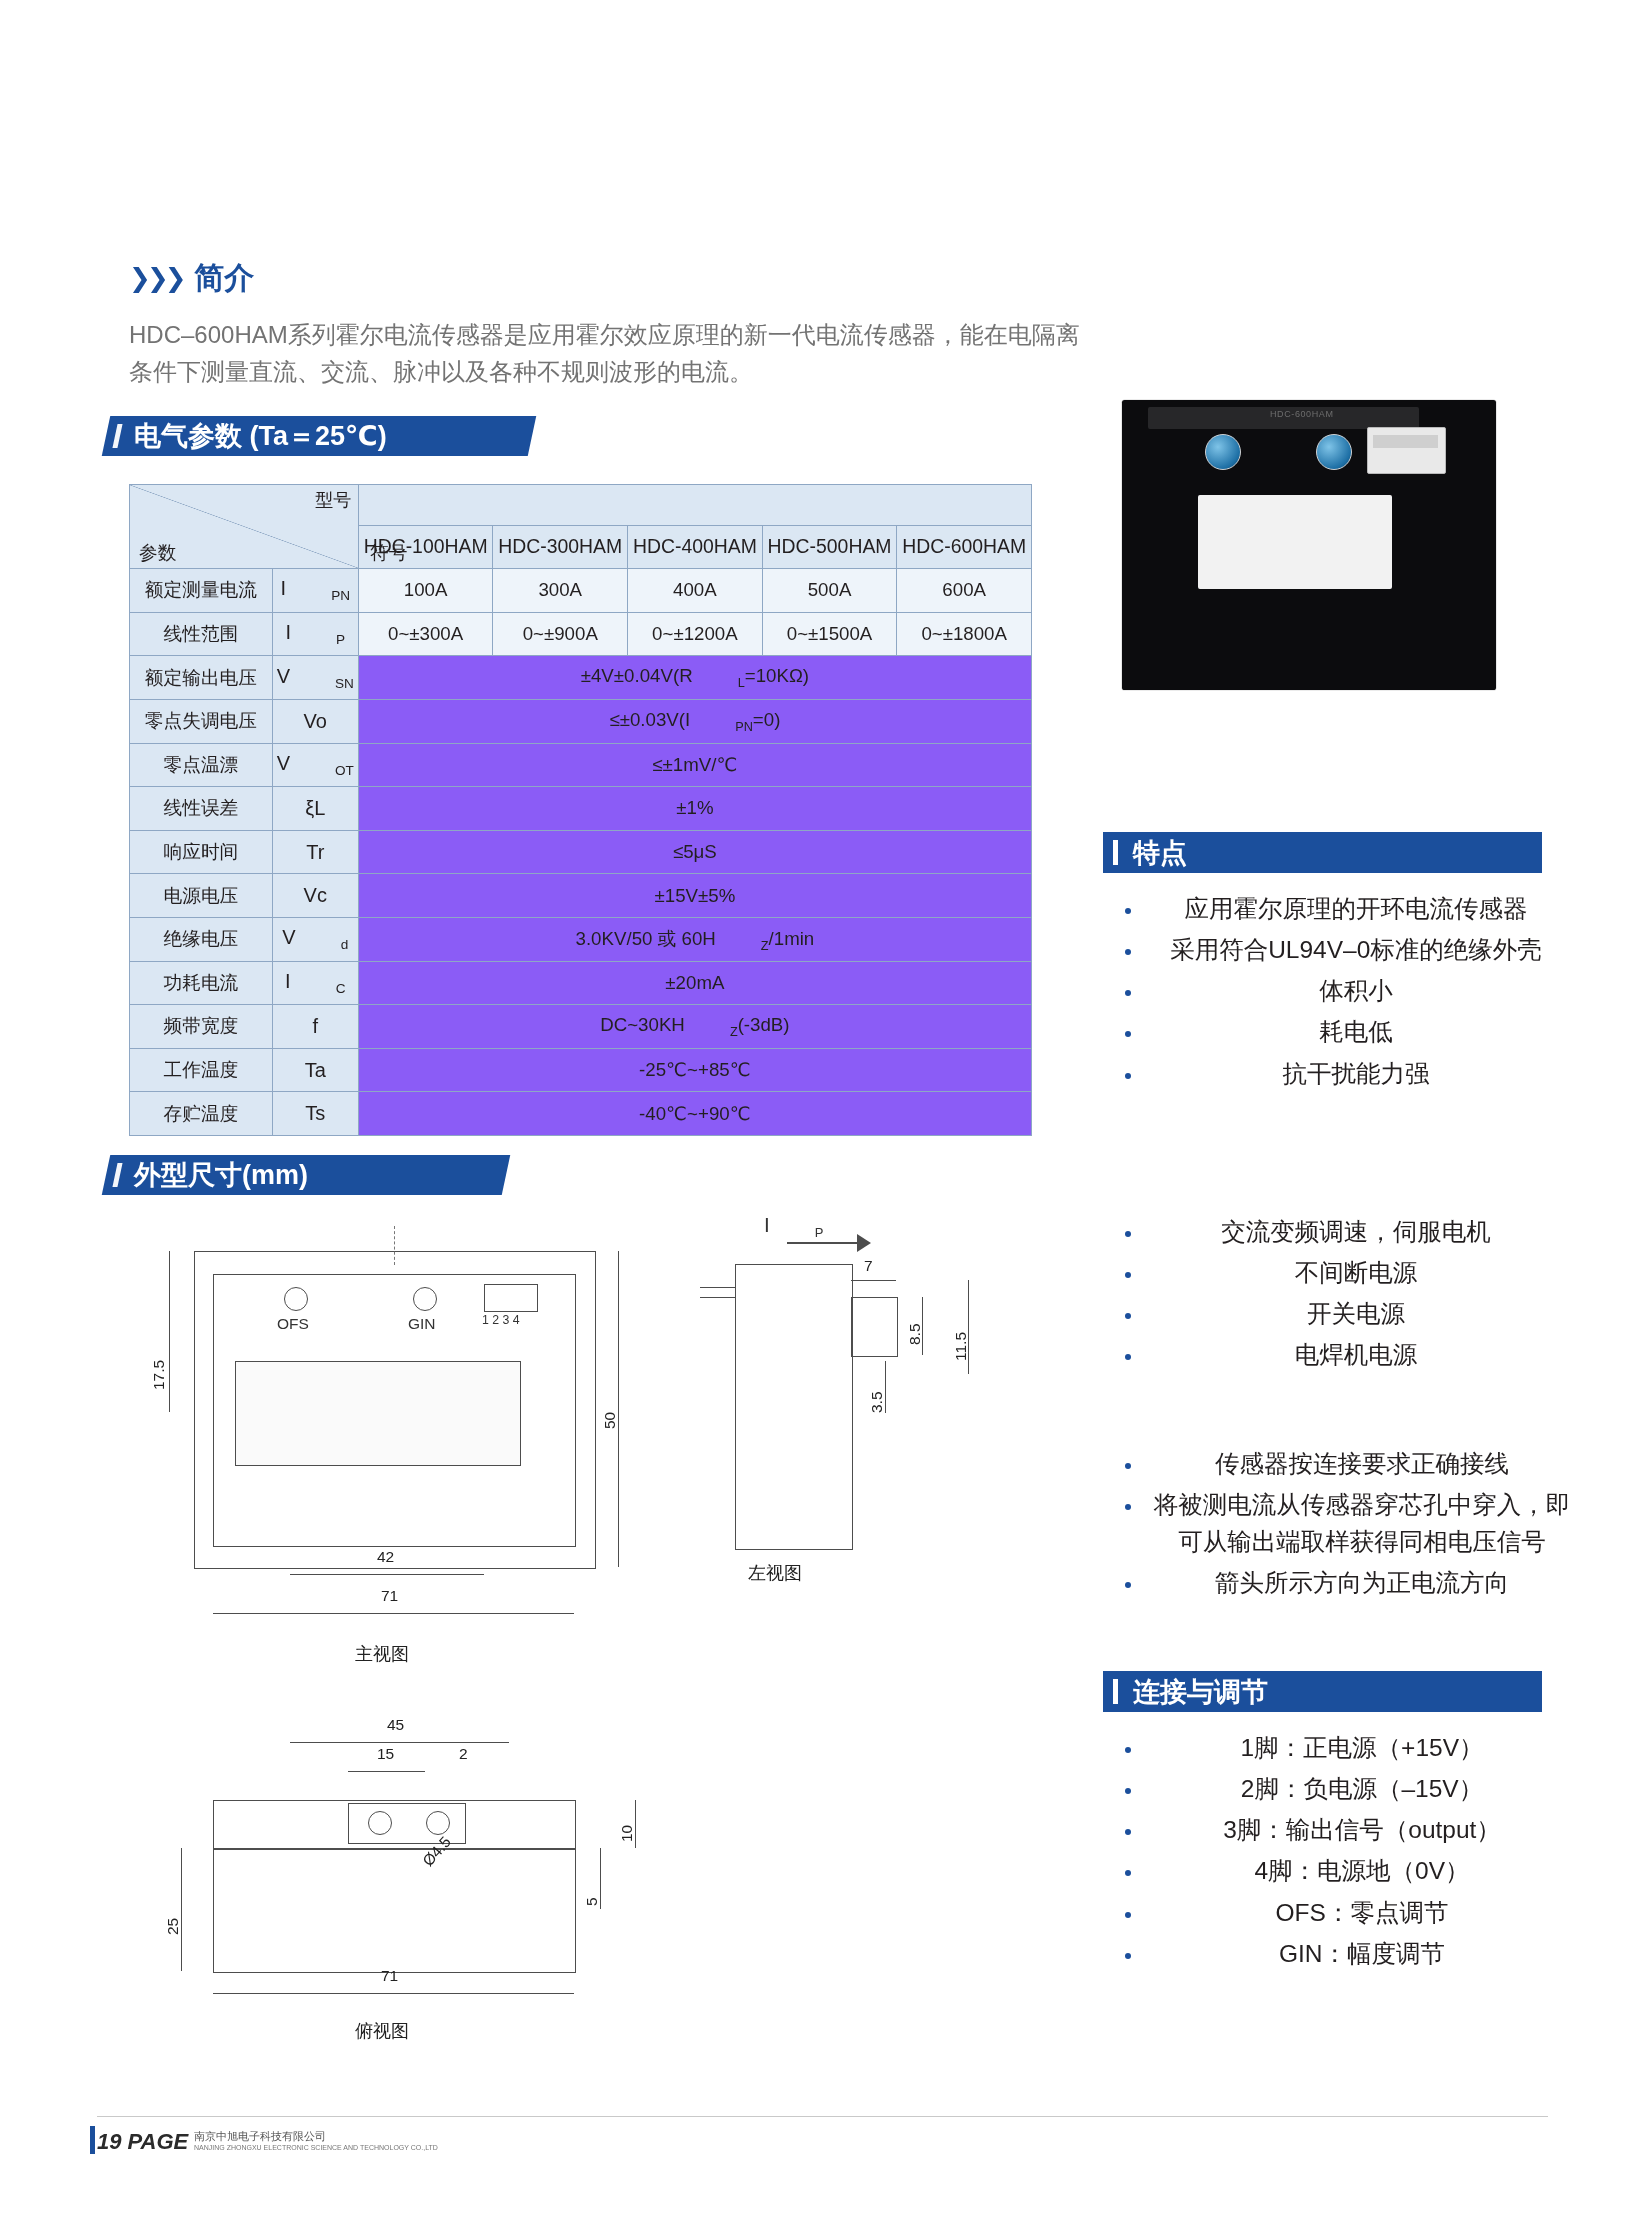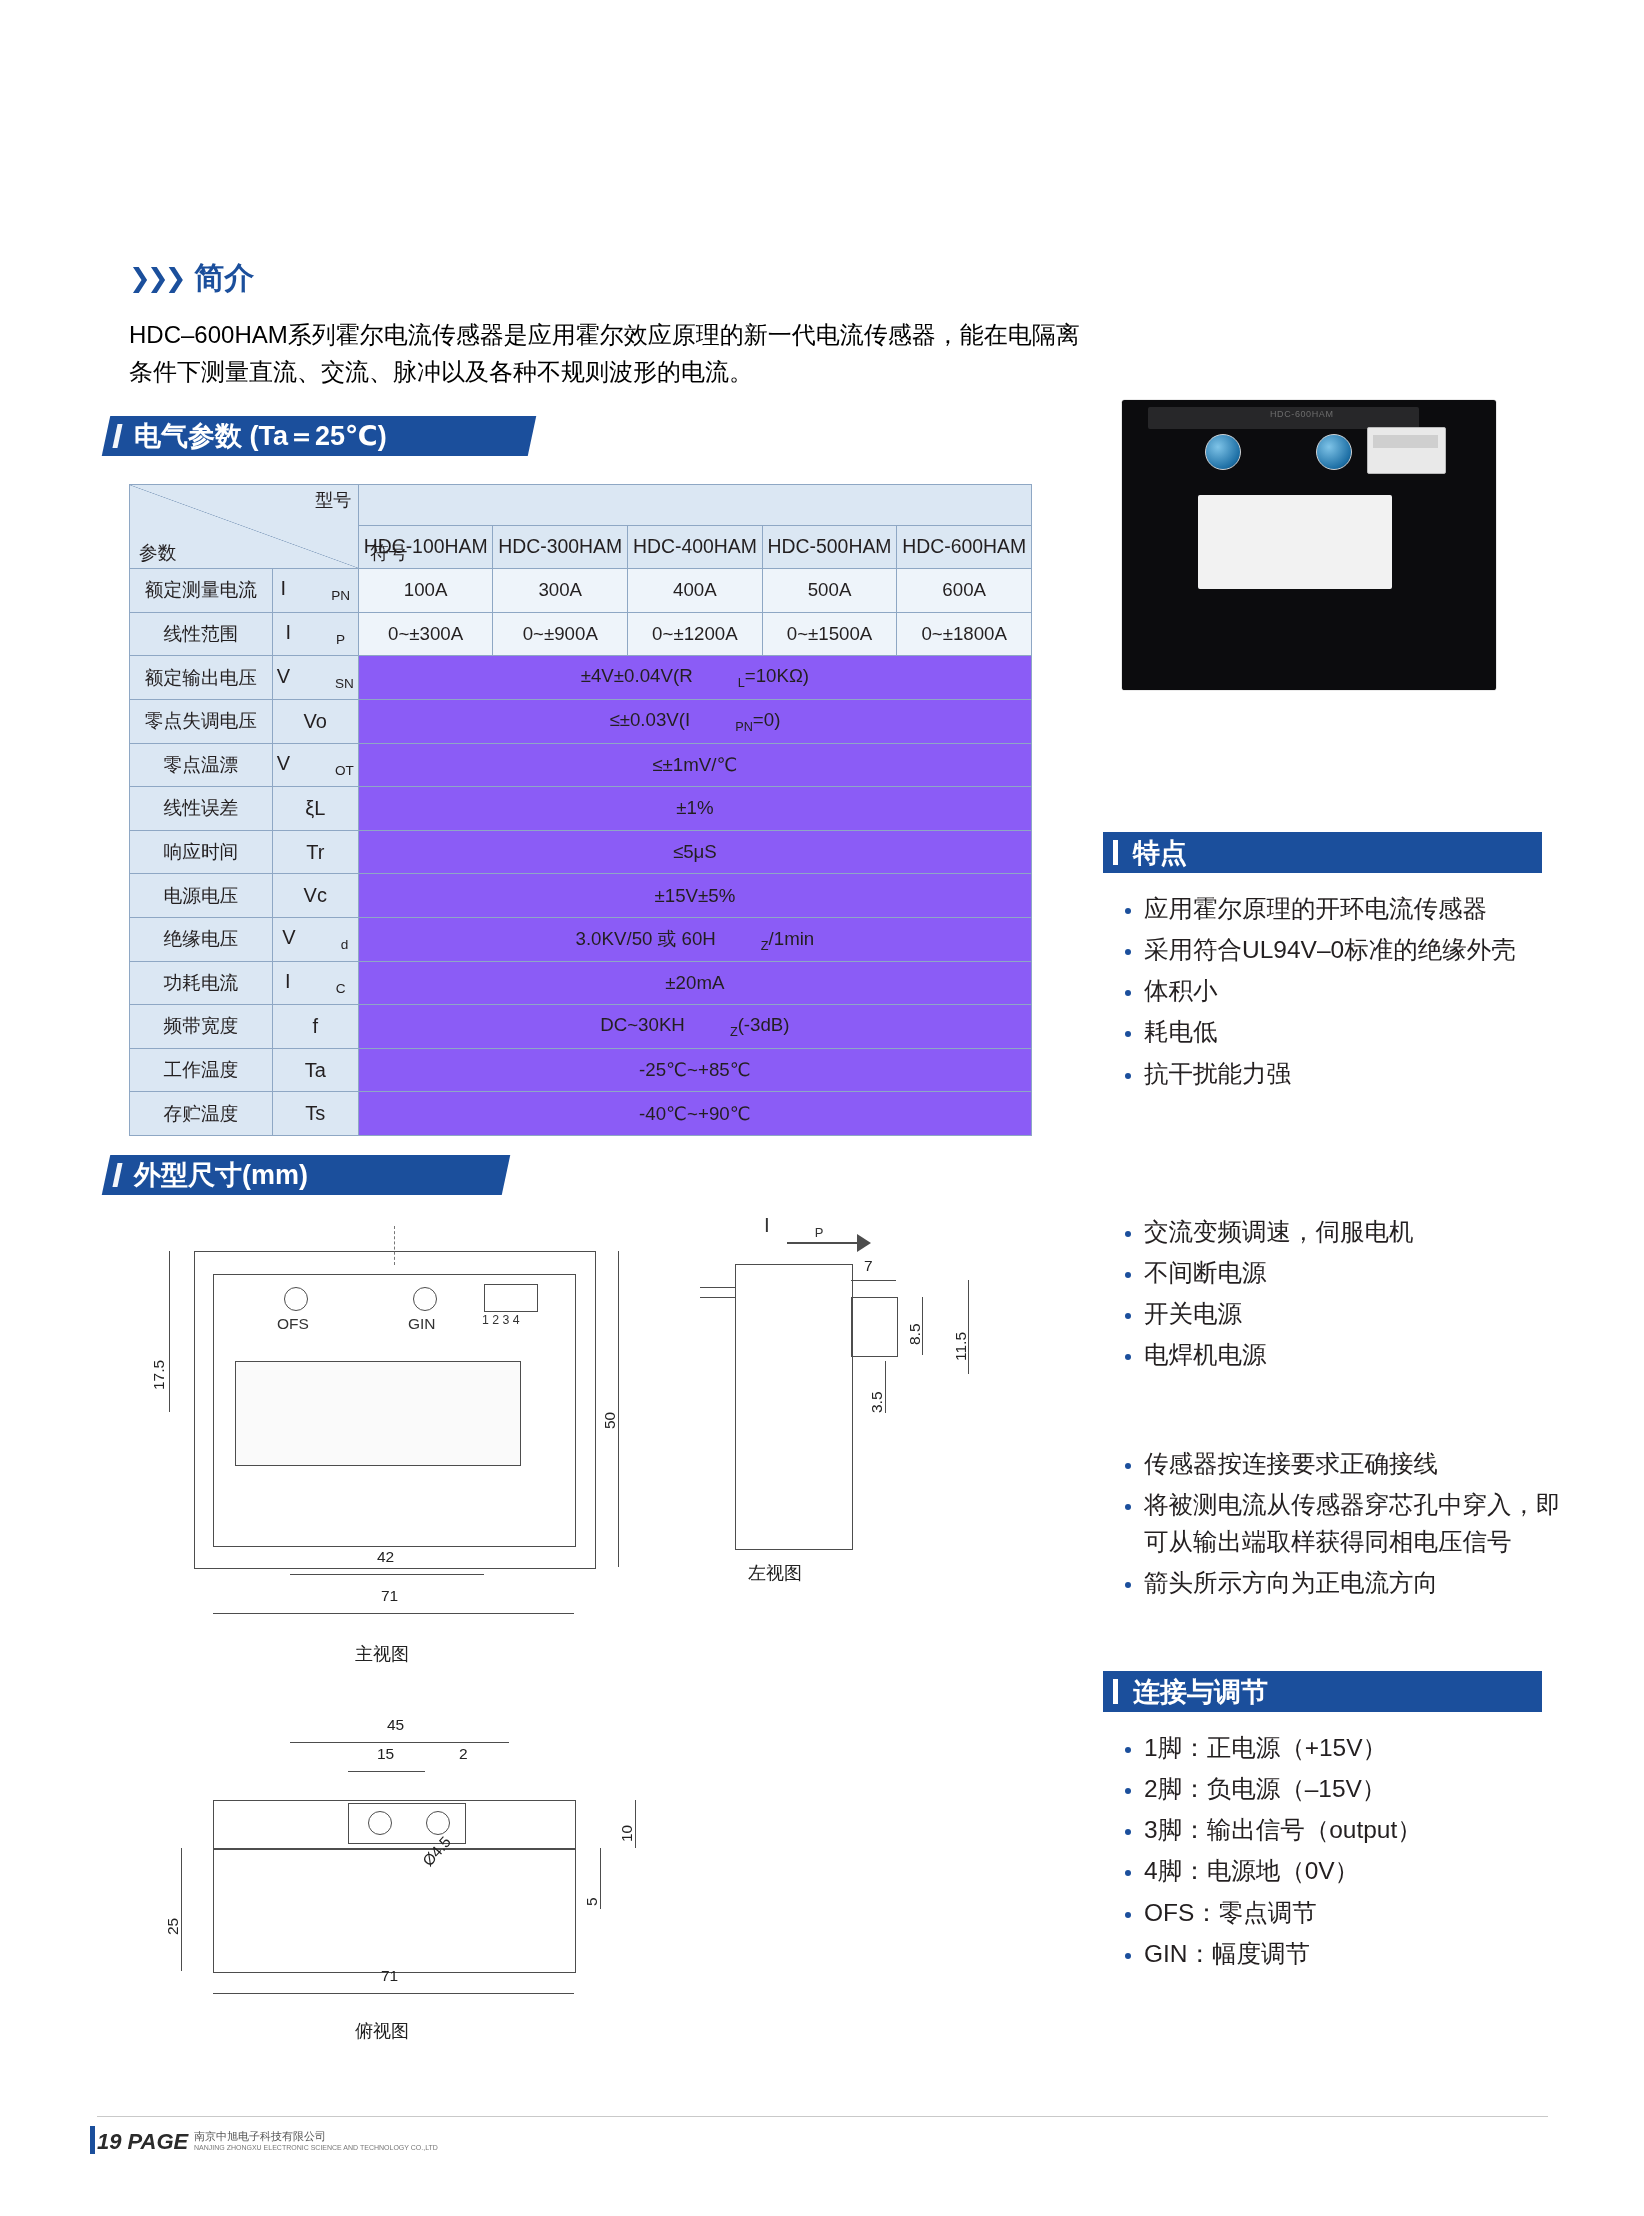--- a/index.html
+++ b/index.html
@@ -21,21 +21,21 @@
 
   
   .intro-head{
     position:absolute;left:129px;top:258px;
     display:flex;align-items:center;gap:11.6px;
   }
   .chev{color:#1b4f9c;font-size:26px;font-weight:bold;letter-spacing:-3.9px;}
   .intro-head .txt{color:#1b4f9c;font-size:30px;font-weight:bold;}
   .intro-body{
     position:absolute;left:129px;top:316px;width:955px;
-    font-size:24px;line-height:1.55;color:#000000;
+    font-size:24px;line-height:1.55;color:#737373;
   }
 
   
   .secbar{
     position:absolute;height:40px;background:#1b4f9c;
     color:#fff;font-size:27px;font-weight:bold;
     display:flex;align-items:center;
     padding-left:28px;
     box-sizing:border-box;
   }
@@ -110,21 +110,21 @@
   .photo .topstrip{
     position:absolute;left:26px;top:6.5px;width:271px;height:22px;background:#2a2a2c;opacity:.9;border-radius:1.9px;
   }
   .photo .label-faint{
     position:absolute;left:148px;top:9px;font-size:9px;color:#6d6d6d;letter-spacing:0.6px;
   }
 
   
   .blist{position:absolute;left:1116px;font-size:24.5px;line-height:1.52;color:#231f20;}
   .blist li{margin:0 0 3.9px 0;}
-  .blist ul{margin:0;padding-left:28px;}
+  .blist ul{margin:0;padding-left:28px;text-align:center;}
   .blist li::marker{color:#1b4f9c;font-size:0.8em;}
 
   
   .draw{position:absolute;font-size:15.5px;color:#333;}
   .ln{position:absolute;background:#4d4d4d;}
   .hline{height:0.6px;}
   .vline{width:0.6px;}
   .rect{position:absolute;border:0.6px solid #4d4d4d;}
   .cap{position:absolute;font-size:18px;color:#222;}
   .dim{position:absolute;font-size:15.5px;color:#222;}

